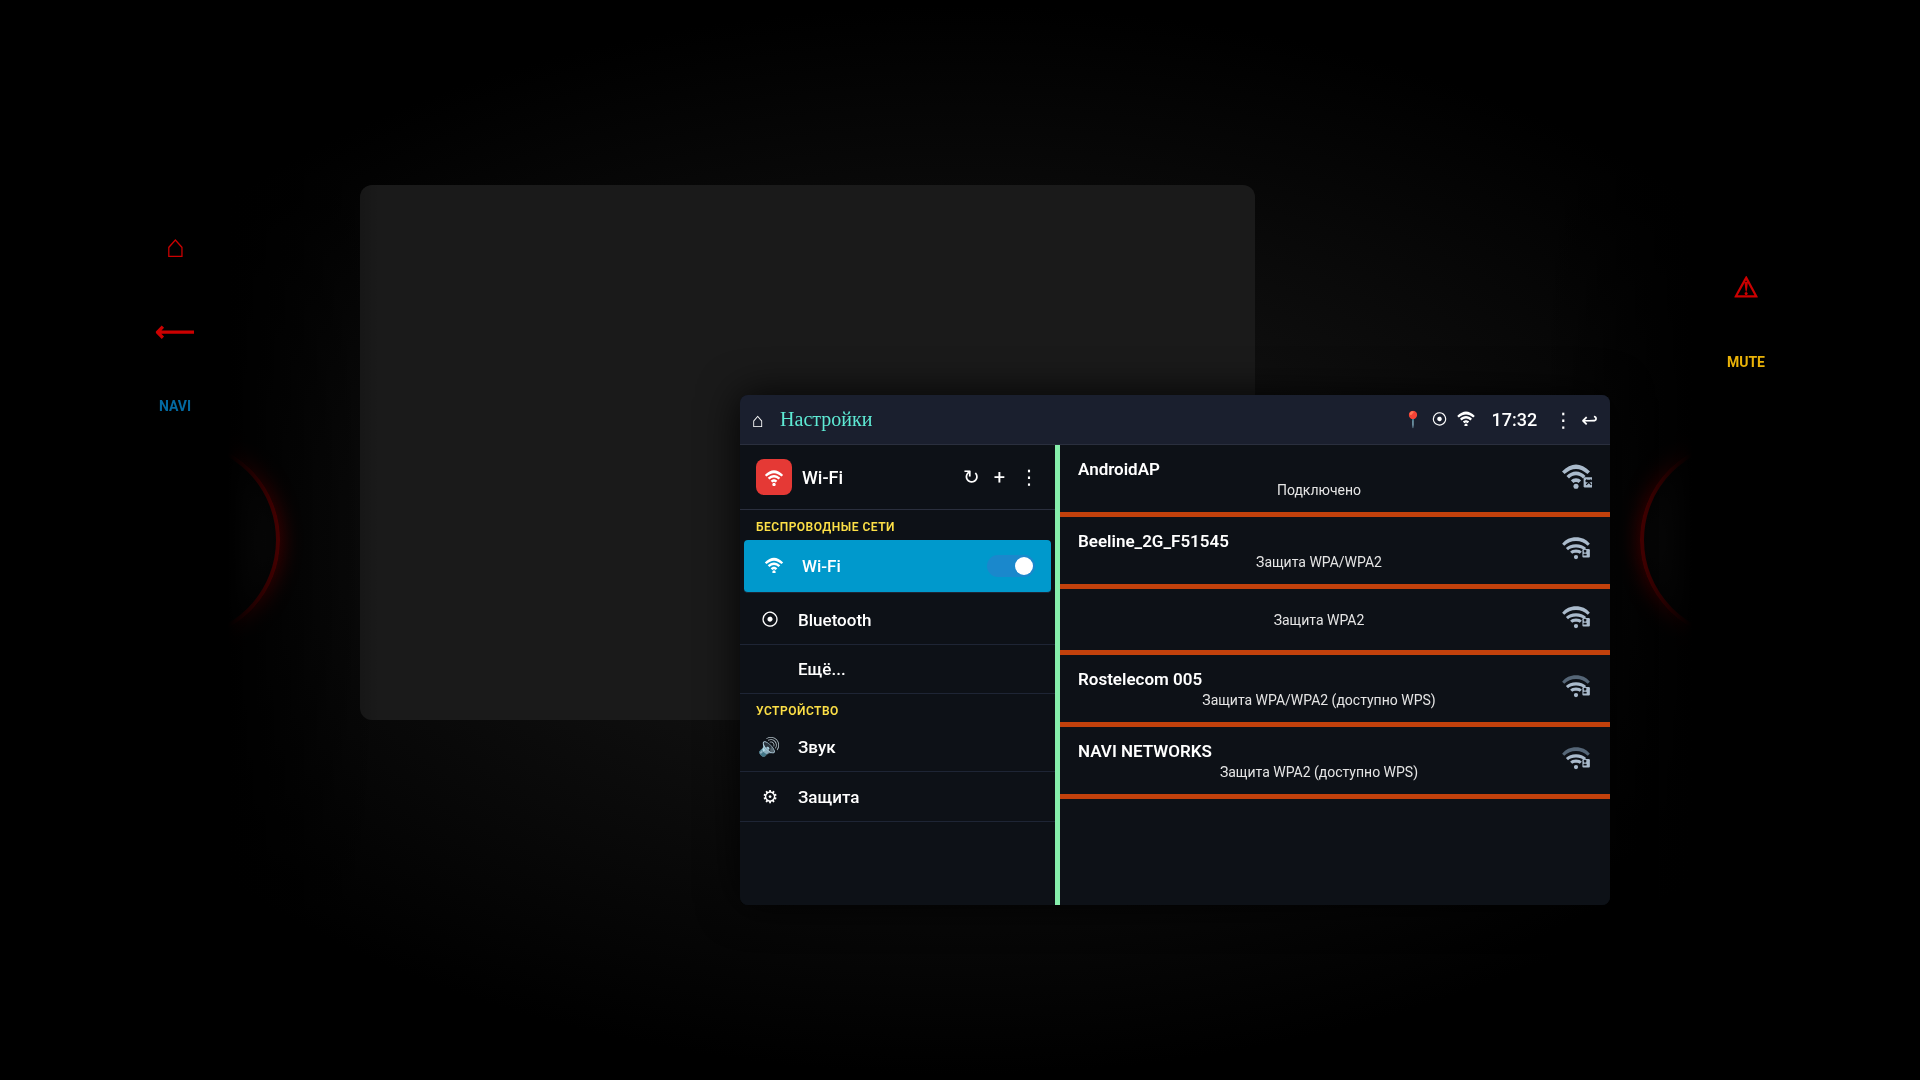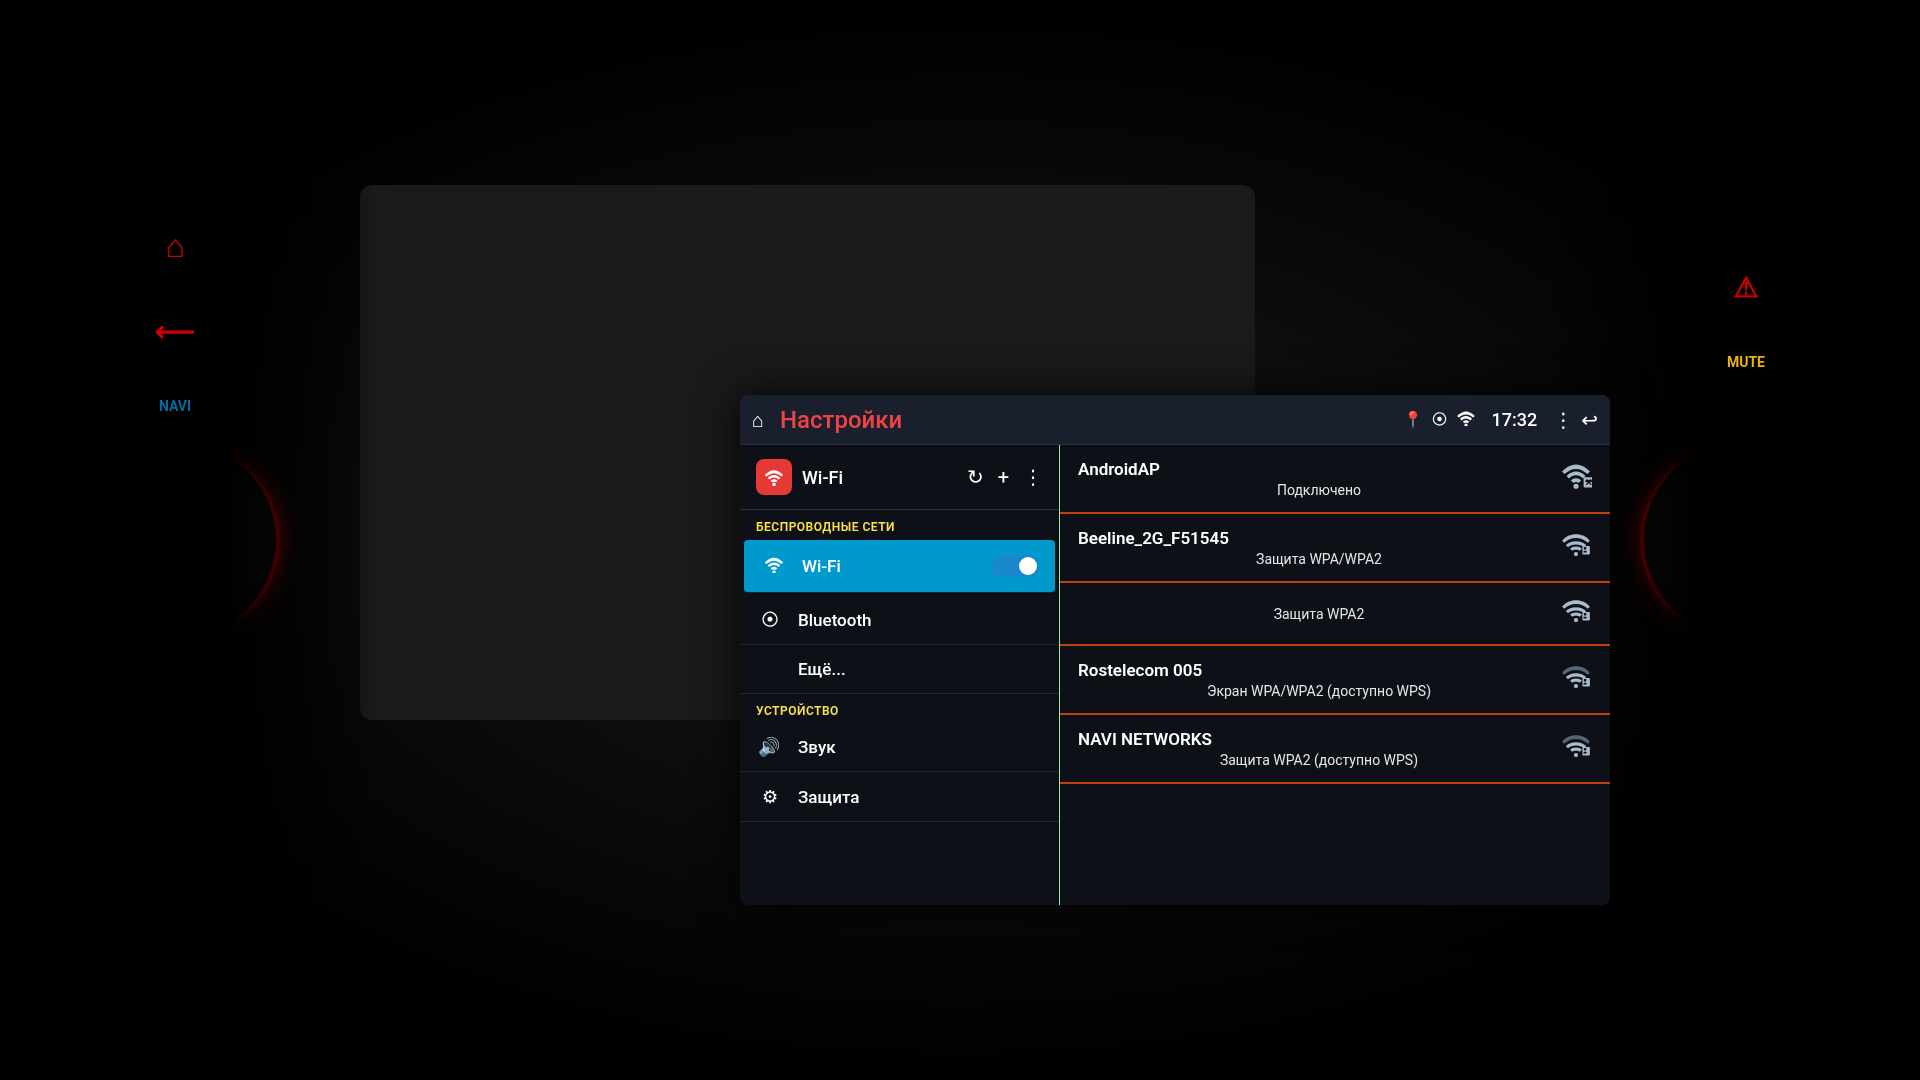--- a/index.html
+++ b/index.html
@@ -103,24 +103,25 @@
       border-bottom: 1px solid #2a2f3e;
     }
 
     .home-icon {
       color: #fff;
       font-size: 20px;
       margin-right: 6px;
     }
 
     .page-title {
-      color: #ef4444;
-      font-size: 24px;
+      color: #5eead4;
+      font-size: 20px;
       font-weight: 500;
       flex: 1;
+      font-family: Liberation Serif, serif;
     }
 
     .status-icons {
       display: flex;
       align-items: center;
       gap: 8px;
     }
 
     .status-icon {
       color: #fff;
@@ -148,21 +149,21 @@
     
     .content {
       display: flex;
       height: calc(100% - 50px);
     }
 
     
     .sidebar {
       width: 320px;
       background: #0d1117;
-      border-right: 1px solid #86efac;
+      border-right: 5px solid #86efac;
       overflow: hidden;
     }
 
     .wifi-header {
       display: flex;
       align-items: center;
       padding: 14px 16px;
       gap: 10px;
       border-bottom: 1px solid #2a2f3e;
     }
@@ -257,21 +258,21 @@
     .networks-panel {
       flex: 1;
       background: #0d1117;
       overflow-y: auto;
     }
 
     .network-item {
       display: flex;
       align-items: center;
       padding: 14px 18px;
-      border-bottom: 2px solid #c2410c;
+      border-bottom: 5px solid #c2410c;
       cursor: pointer;
     }
 
     .network-info {
       flex: 1;
     }
 
     .network-name {
       color: #fff;
       font-size: 17px;
@@ -493,21 +494,21 @@
               <rect x="21" y="14" width="7" height="8" rx="1" fill="#aabbcc"></rect>
               <path d="M22.5 17 L24.5 15 M22.5 15 L24.5 17" stroke="#0d1117" stroke-width="1.2"></path>
               <rect x="22" y="18.5" width="3" height="1.5" rx="0.5" fill="#0d1117"></rect>
             </svg>
           </div>
         </div>
 
         <div class="network-item">
           <div class="network-info">
             <div class="network-name">Rostelecom 005</div>
-            <div class="network-status">Экран WPA/WPA2 (доступно WPS)</div>
+            <div class="network-status">Защита WPA/WPA2 (доступно WPS)</div>
           </div>
           <div class="network-signal">
             <svg width="32" height="28" viewBox="0 0 30 26">
               <path d="M2 9C5.5 5 9.5 3 15 3s9.5 2 13 6l-2 2C23 8 19.5 6.5 15 6.5S7 8 4 11l-2-2z" fill="#556677"></path>
               <path d="M5.5 13C7.8 10.8 11 9.5 15 9.5s7.2 1.3 9.5 3.5l-2 2C20.8 13.4 18.2 12.5 15 12.5s-5.8.9-7.5 2.5l-2-2z" fill="#aabbcc"></path>
               <path d="M9.5 16.5c1.3-1.3 3-2 5.5-2s4.2.7 5.5 2l-2 2c-.8-.8-2-1-3.5-1s-2.7.2-3.5 1l-2-2z" fill="#aabbcc"></path>
               <circle cx="15" cy="21.5" r="2" fill="#aabbcc"></circle>
               <rect x="21" y="14" width="7" height="8" rx="1" fill="#aabbcc"></rect>
               <path d="M22.5 17 L24.5 15 M22.5 15 L24.5 17" stroke="#0d1117" stroke-width="1.2"></path>
               <rect x="22" y="18.5" width="3" height="1.5" rx="0.5" fill="#0d1117"></rect>

